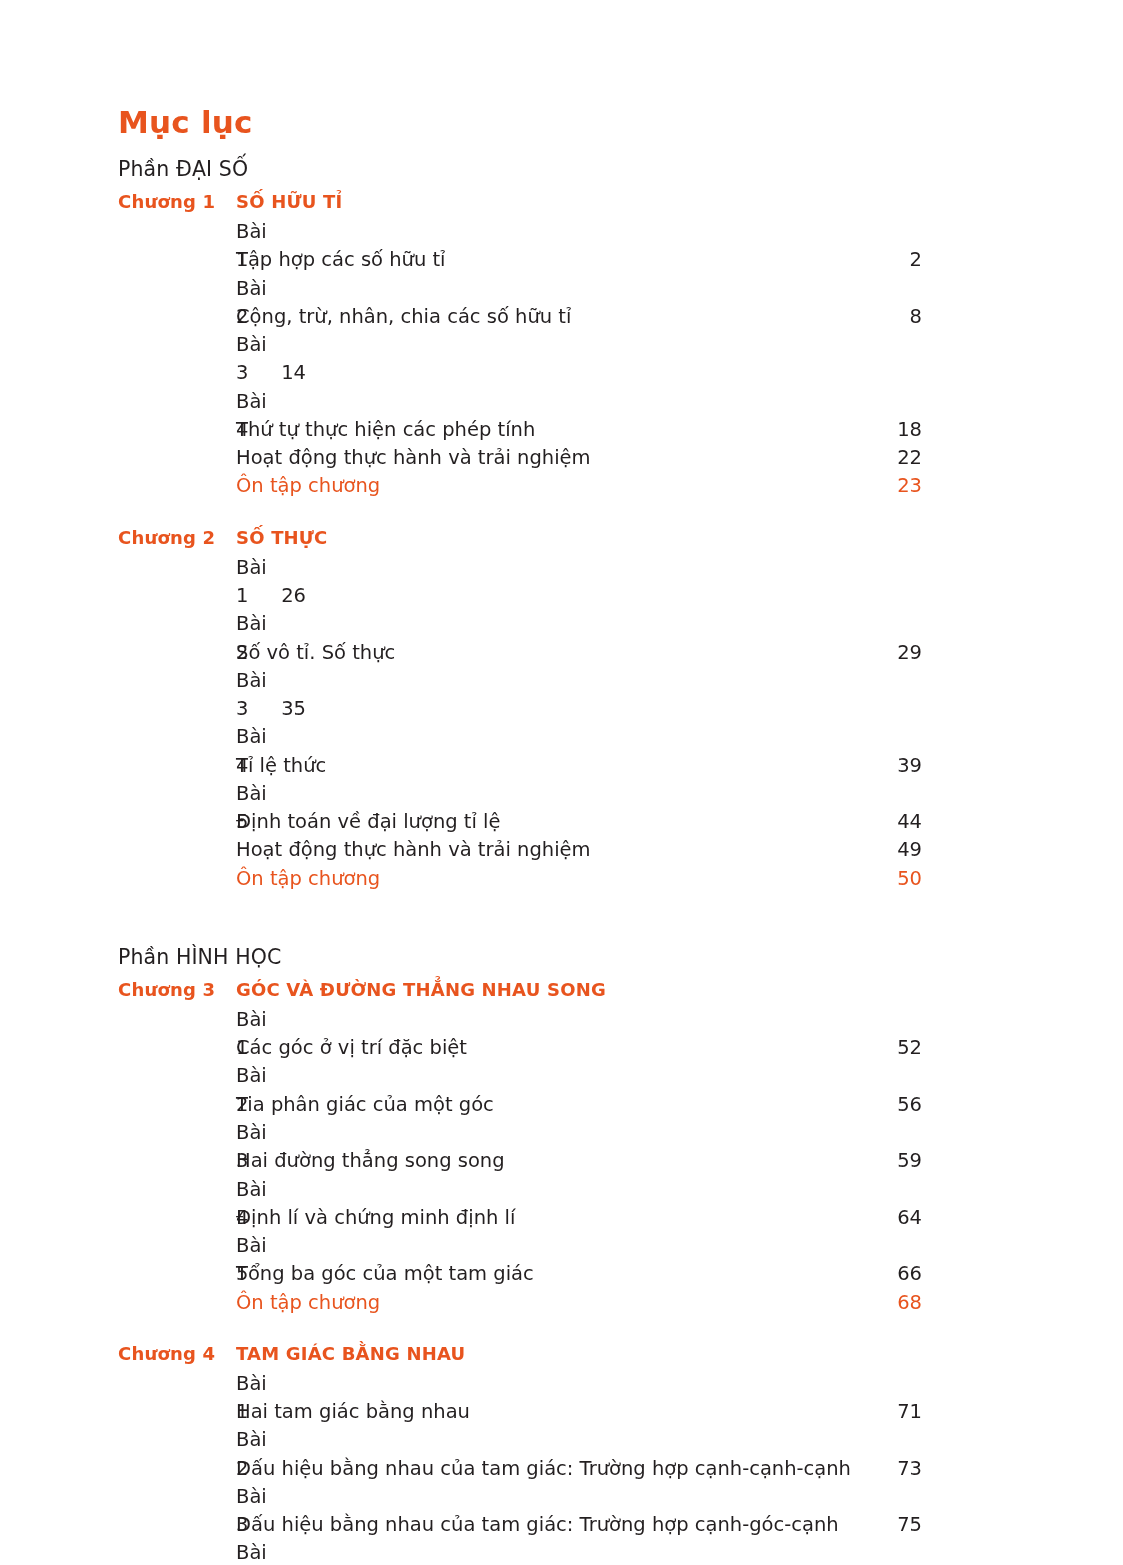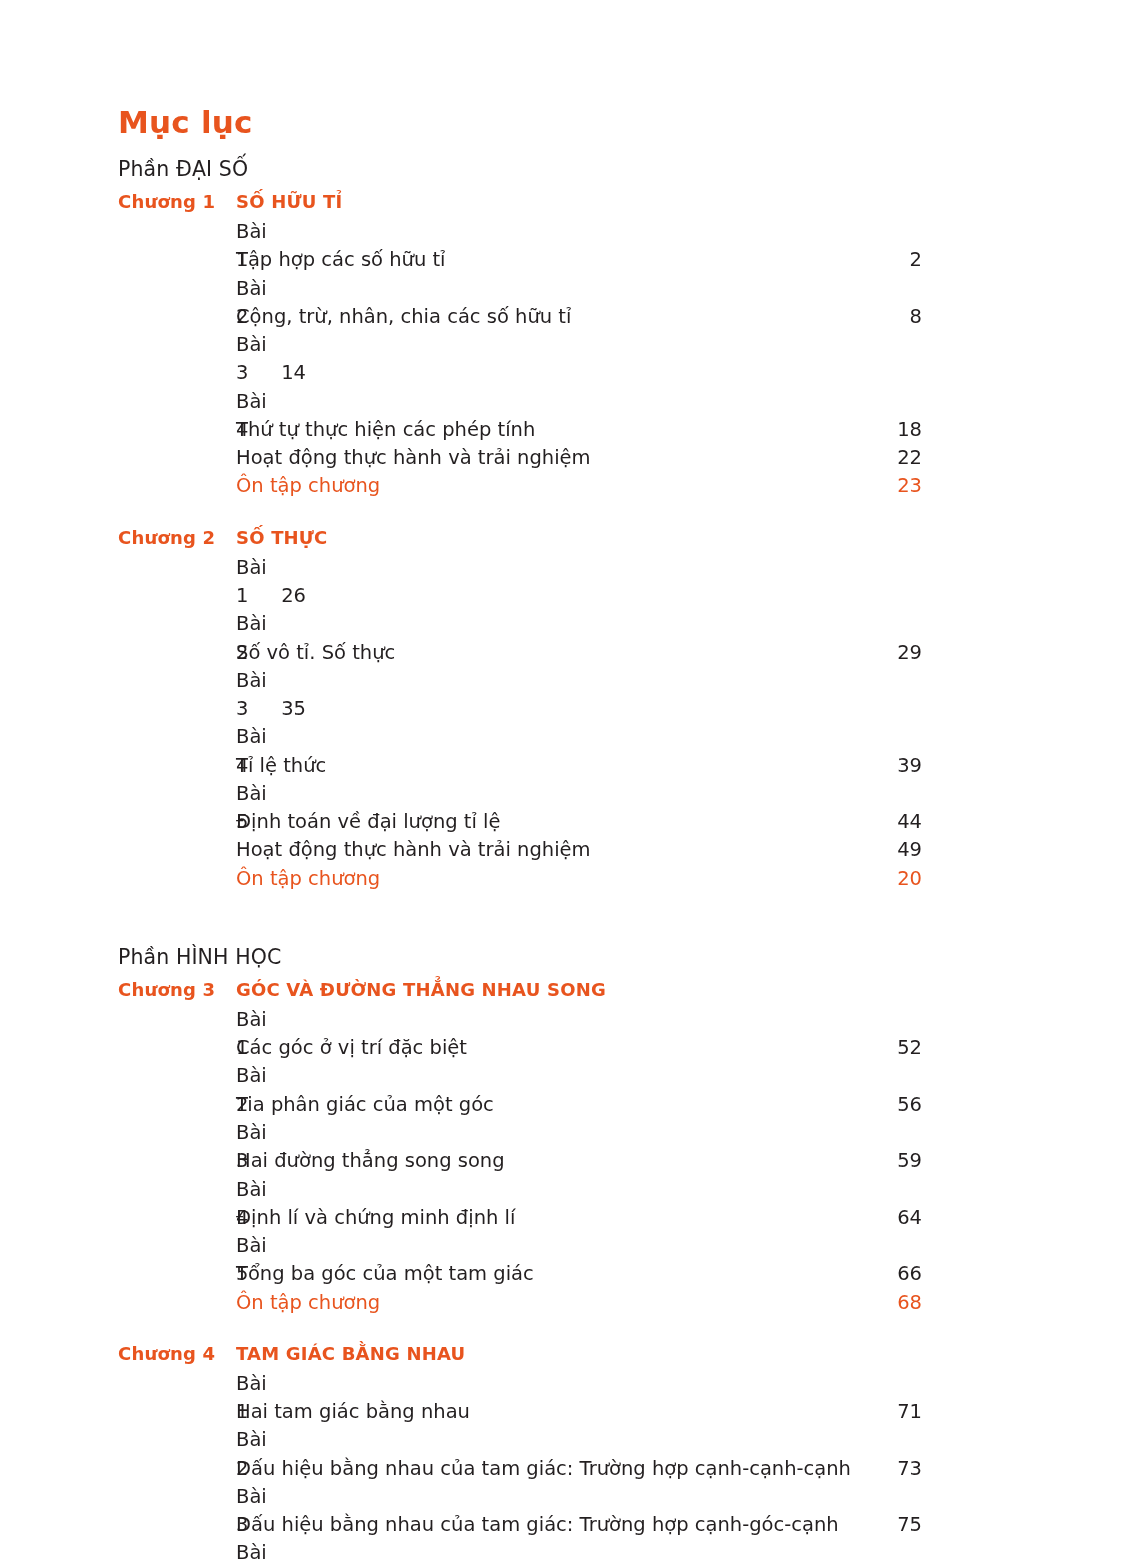--- a/index.html
+++ b/index.html
@@ -156,21 +156,21 @@
       <span class="lesson-page">44</span>
     </div>
     <div class="lesson-row">
       <span class="lesson-label"></span>
       <span class="lesson-name">Hoạt động thực hành và trải nghiệm</span>
       <span class="lesson-page">49</span>
     </div>
     <div class="lesson-row review">
       <span class="lesson-label"></span>
       <span class="lesson-name">Ôn tập chương</span>
-      <span class="lesson-page">20</span>
+      <span class="lesson-page">50</span>
     </div>
   </div>
 
   <div class="part-title second">Phần HÌNH HỌC</div>
 
   <div class="chapter-row">
     <span class="chapter-label">Chương 3</span>
     <span class="chapter-name">GÓC VÀ ĐƯỜNG THẲNG NHAU SONG</span>
   </div>
   <div class="lesson-list">

